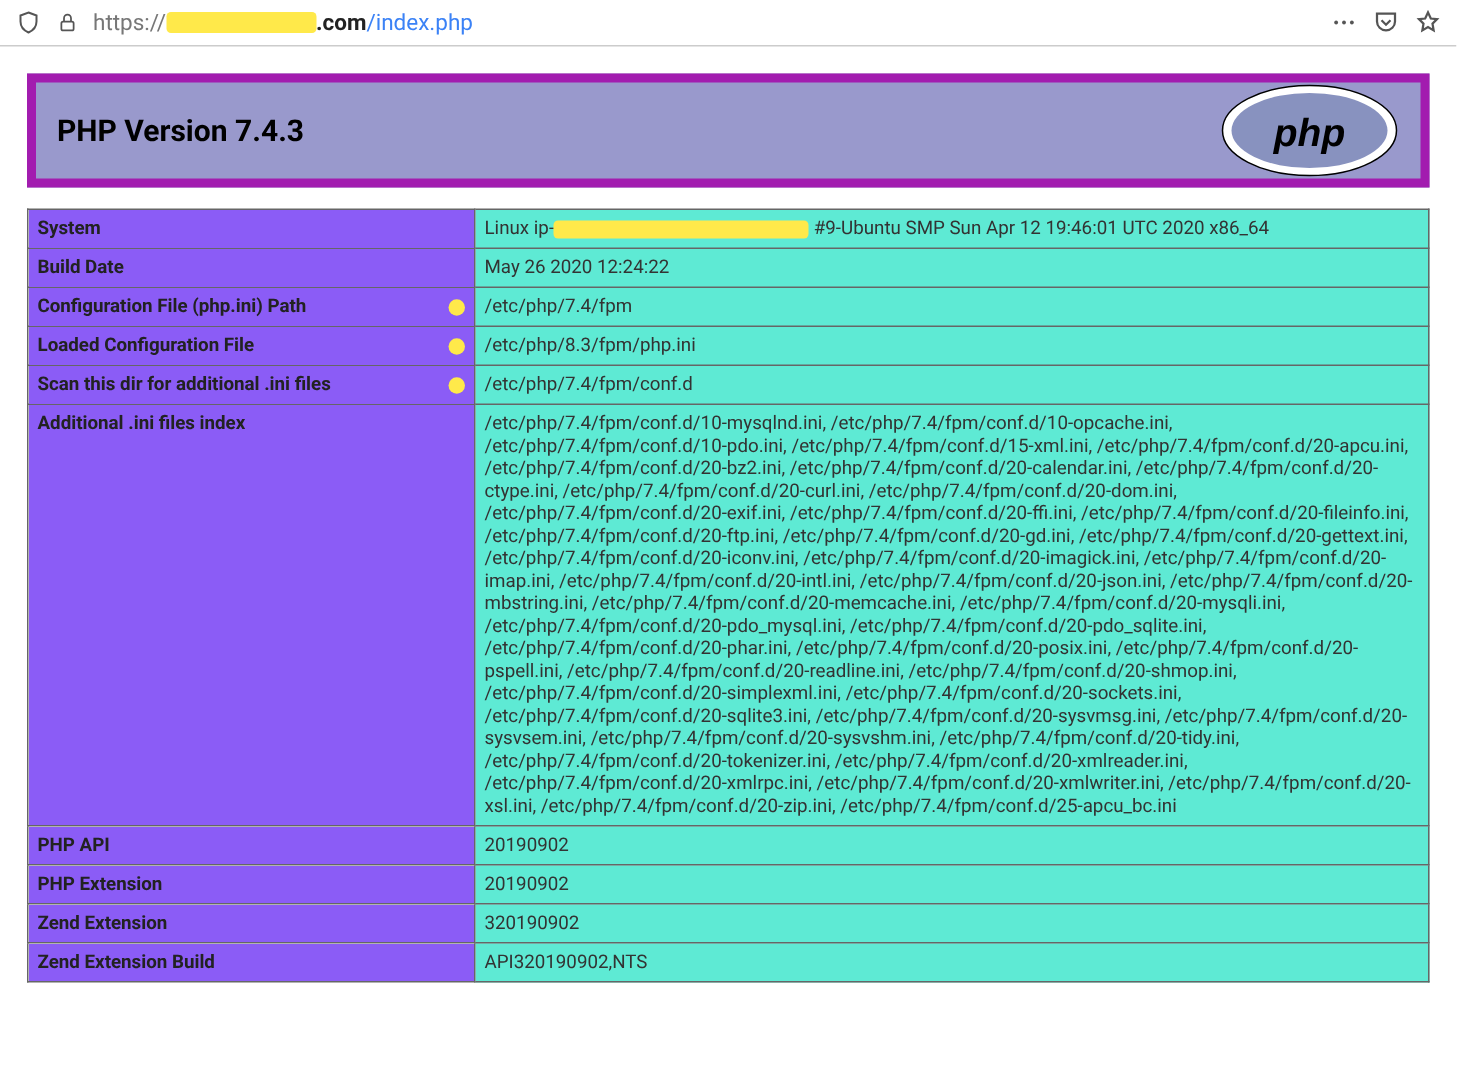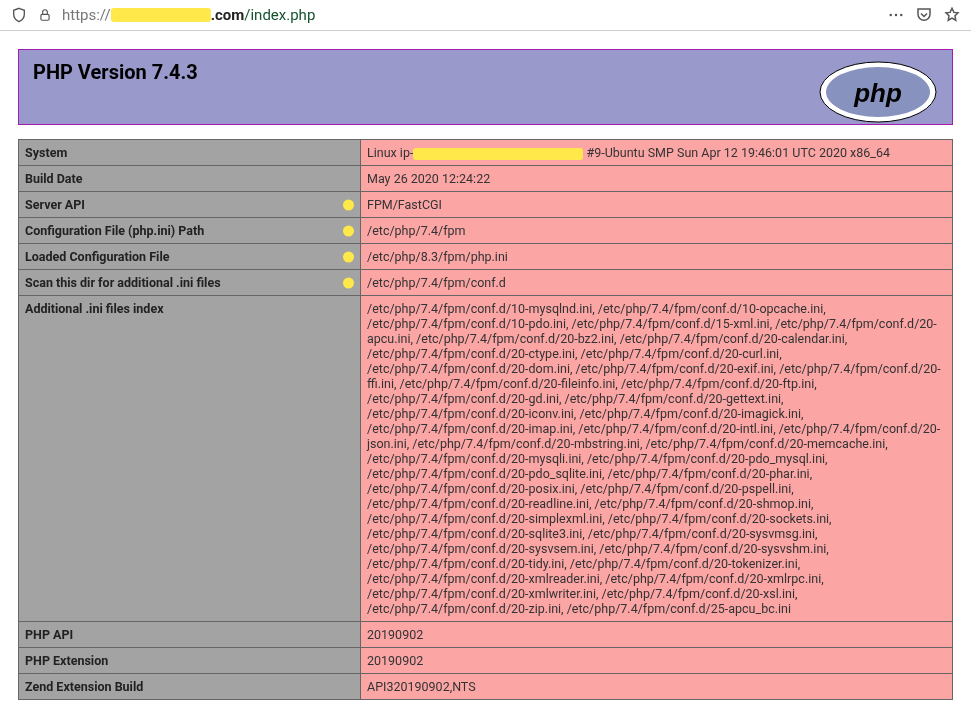--- a/index.html
+++ b/index.html
@@ -36,32 +36,32 @@
   .url-proto { color: #777; }
   .redact-y {
     background: #ffe94a;
     border-radius: 3px;
     display: inline-block;
     height: 14px;
     width: 100px;
     vertical-align: middle;
   }
   .url-host { color: #222; font-weight: bold; }
-  .url-path { color: #14532d; }
+  .url-path { color: #3b82f6; }
   .right-icons { display:flex; gap:10px; align-items:center; color:#555; }
 
   .page {
     padding: 18px;
   }
   .php-header {
     background: #9999cc;
-    border: 1px solid #a21caf;
+    border: 6px solid #a21caf;
     padding: 10px 14px;
     display: flex;
-    align-items: flex-start;
+    align-items: center;
     justify-content: space-between;
     margin-bottom: 14px;
     height: 76px;
   }
   .php-header h1 {
     font-size: 20px;
     font-weight: bold;
     margin: 0;
     color: #000;
   }
@@ -75,27 +75,27 @@
     border-collapse: collapse;
     font-size: 12.5px;
   }
   table.info th, table.info td {
     border: 1px solid #666;
     padding: 5px 6px;
     text-align: left;
     vertical-align: top;
   }
   table.info th {
-    background: #a3a3a3;
+    background: #8b5cf6;
     font-weight: bold;
-    width: 342px;
+    width: 298px;
     position: relative;
   }
   table.info td {
-    background: #fca5a5;
+    background: #5eead4;
     color: #333;
     word-break: break-word;
   }
   .dot {
     position: absolute;
     right: 6px;
     top: 50%;
     transform: translateY(-50%);
     width: 11px;
     height: 11px;
@@ -169,24 +169,20 @@
     <tbody id="info-body">
         <tr>
           <th>System</th>
           <td><span>Linux ip-</span><span class="redact-inline"></span><span> #9-Ubuntu SMP Sun Apr 12 19:46:01 UTC 2020 x86_64</span></td>
         </tr>
         <tr>
           <th>Build Date</th>
           <td>May 26 2020 12:24:22</td>
         </tr>
         <tr>
-          <th>Server API<span class="dot"></span></th>
-          <td>FPM/FastCGI</td>
-        </tr>
-        <tr>
           <th>Configuration File (php.ini) Path<span class="dot"></span></th>
           <td>/etc/php/7.4/fpm</td>
         </tr>
         <tr>
           <th>Loaded Configuration File<span class="dot"></span></th>
           <td>/etc/php/8.3/fpm/php.ini</td>
         </tr>
         <tr>
           <th>Scan this dir for additional .ini files<span class="dot"></span></th>
           <td>/etc/php/7.4/fpm/conf.d</td>
@@ -197,19 +193,23 @@
         </tr>
         <tr>
           <th>PHP API</th>
           <td>20190902</td>
         </tr>
         <tr>
           <th>PHP Extension</th>
           <td>20190902</td>
         </tr>
         <tr>
+          <th>Zend Extension</th>
+          <td>320190902</td>
+        </tr>
+        <tr>
           <th>Zend Extension Build</th>
           <td>API320190902,NTS</td>
         </tr>
       </tbody>
   </table>
 
 </div>
 
 </body></html>

